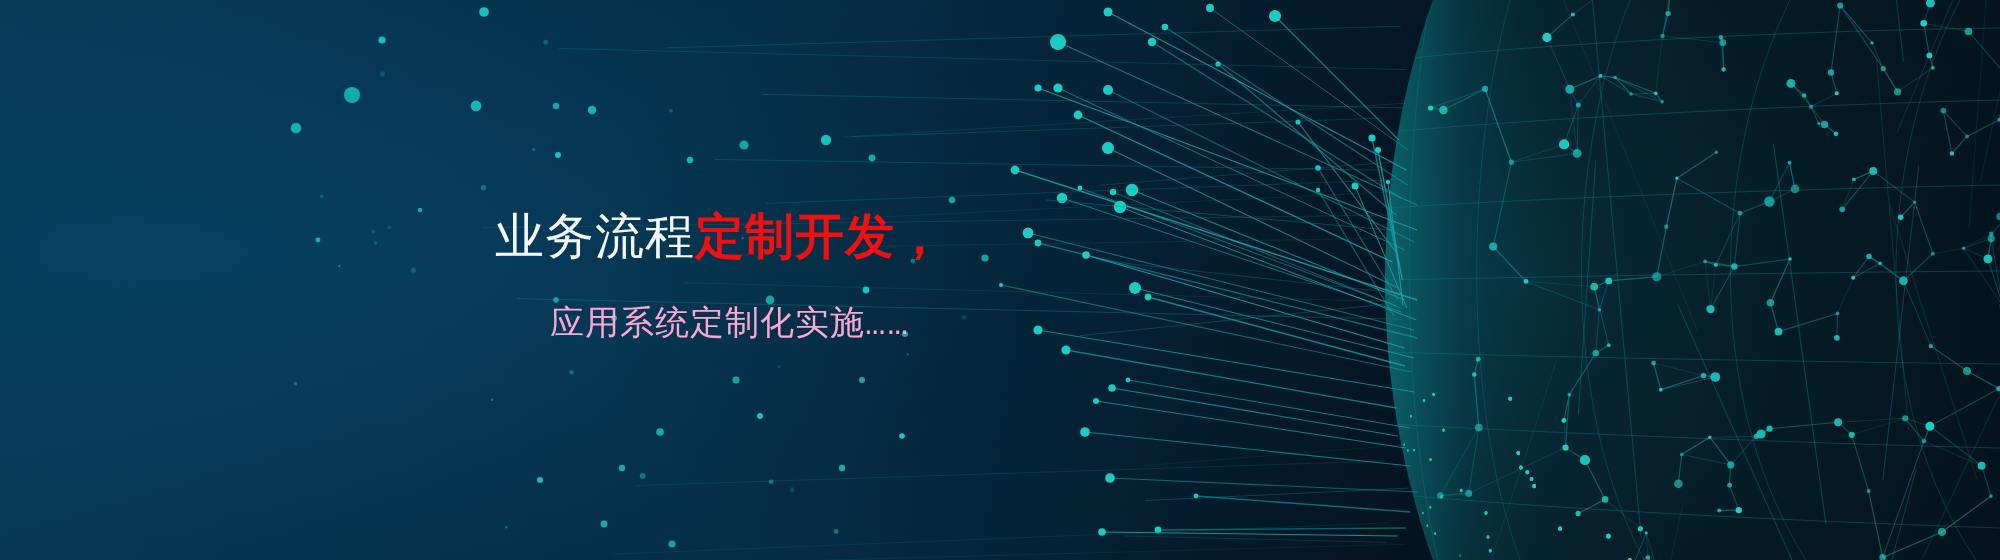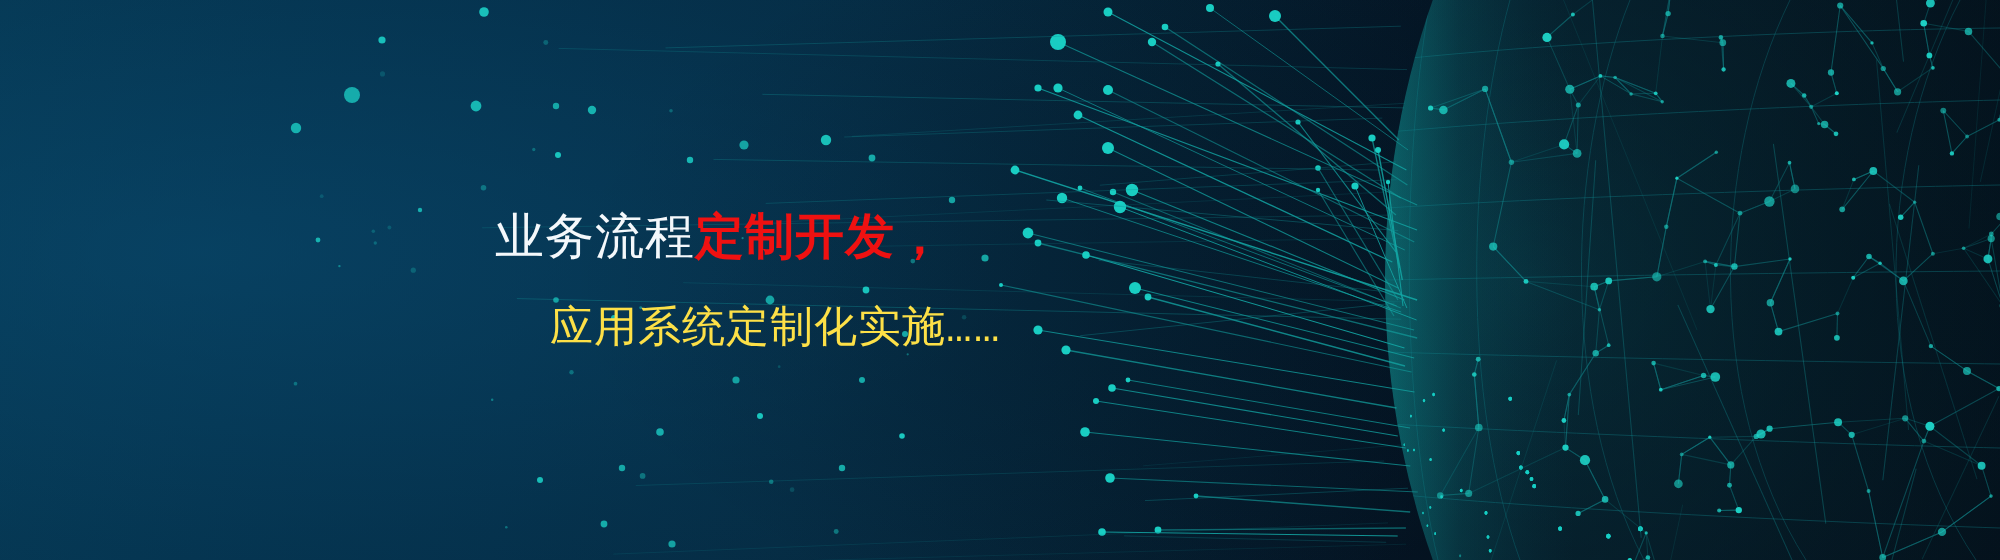--- a/index.html
+++ b/index.html
@@ -74,25 +74,25 @@
   }
   .headline .hl-comma {
     color: #ef1111;
     font-weight: 700;
   }
   .subline {
     position: absolute;
     left: 550px;
     top: 308px;
     white-space: nowrap;
-    font-size: 43px;
+    font-size: 34px;
     line-height: 1;
     letter-spacing: 1px;
     font-weight: 300;
-    color: #fde047;
+    color: #f9a8d4;
   }
   .subline .sub-dots {
     letter-spacing: 2px;
   }
 </style>
 </head>
 <body>
 
 <div id="banner">
 

